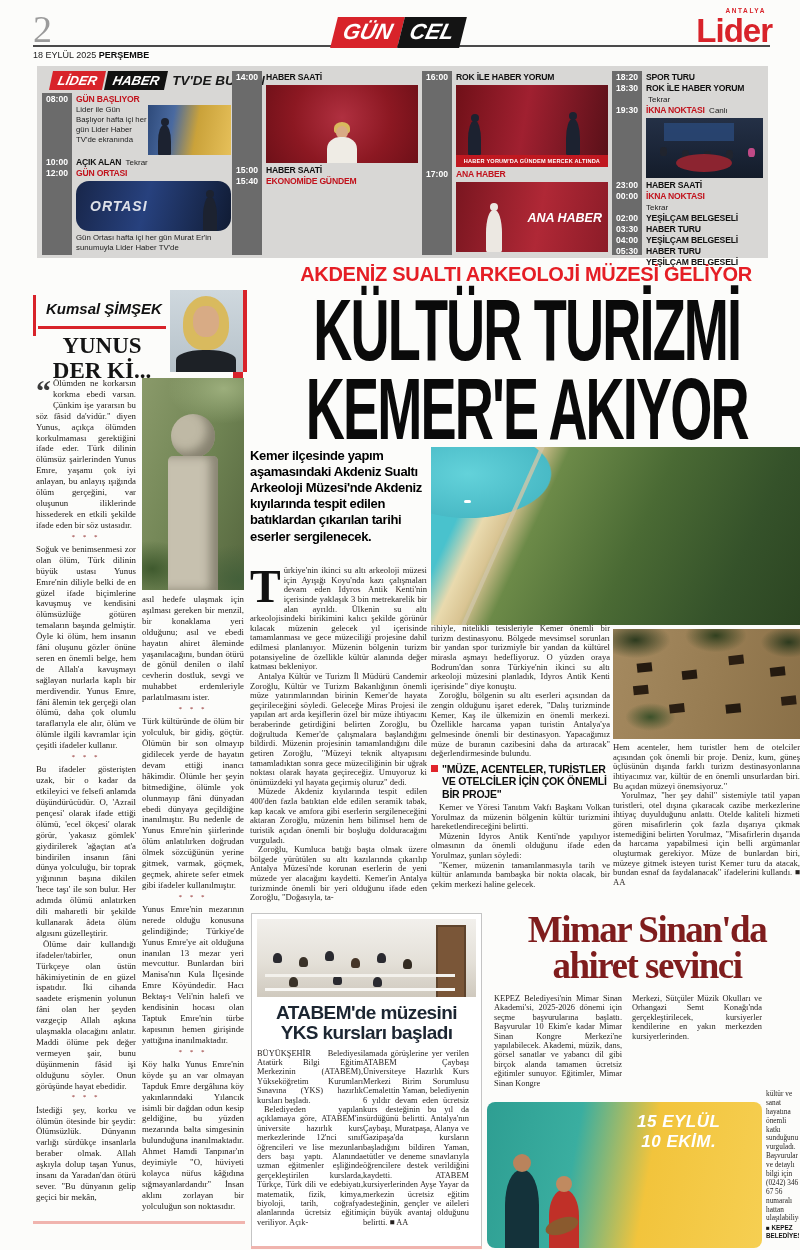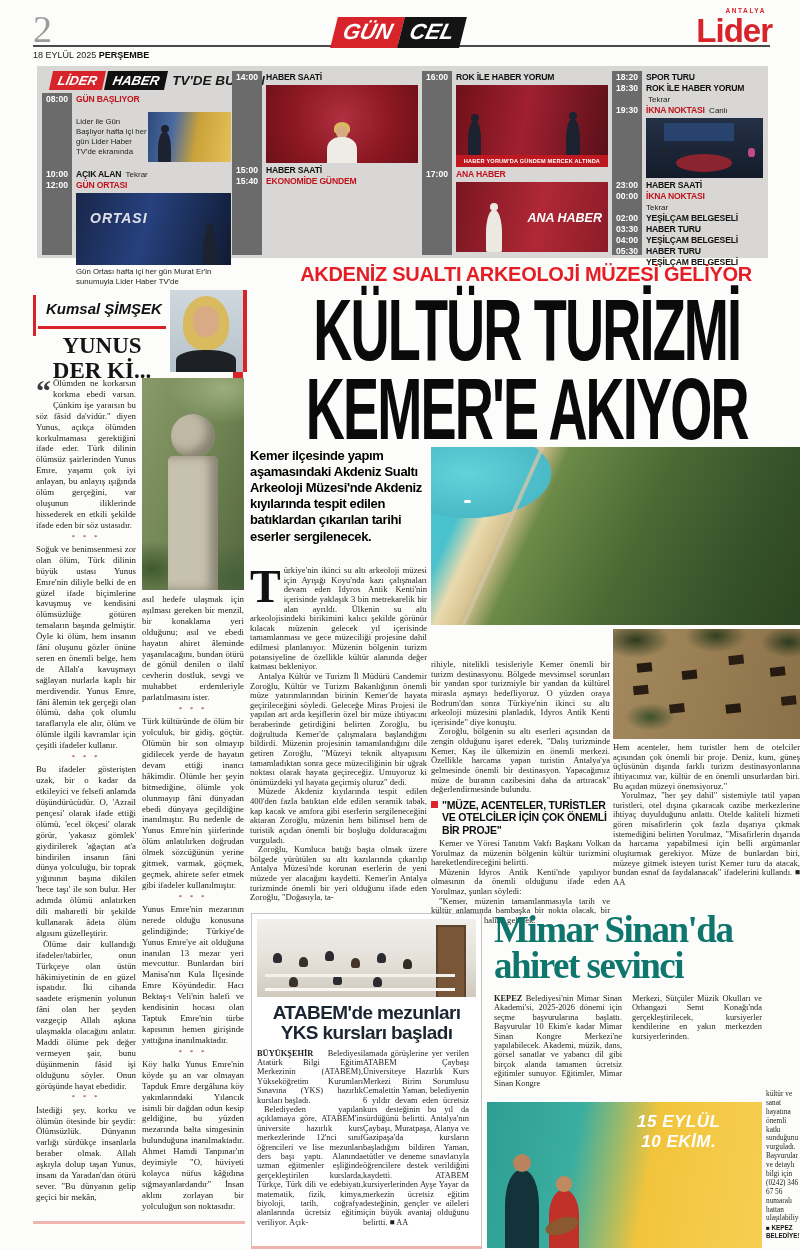--- a/index.html
+++ b/index.html
@@ -40,21 +40,21 @@
   #g1{left:5px;top:27px;width:189px;height:162px;}
   #g2{left:195px;top:5px;width:186px;height:184px;}
   #g3{left:385px;top:5px;width:186px;height:184px;}
   #g4{left:575px;top:5px;width:151px;height:184px;}
 
   .tvph{position:relative;overflow:hidden;margin:2px 0;}
   .sil{position:absolute;background:#1c2230;border-radius:45% 45% 8% 8%/55% 55% 5% 5%;}
   .sil::before{content:'';position:absolute;top:-7px;left:50%;transform:translateX(-50%);
                width:8px;height:8px;border-radius:50%;background:inherit;}
   #ph-gb{height:50px;background:linear-gradient(100deg,#2e4a7a 0%,#4a6aa0 30%,#caa23a 58%,#e6c05a 100%);}
-  #ph-go{height:72px;background:linear-gradient(105deg,#18264a,#27417e 45%,#101b33);}
+  #ph-go{height:50px;background:linear-gradient(105deg,#18264a,#27417e 45%,#101b33);border-radius:13px;}
   #ph-go .ol{position:absolute;left:14px;top:18px;font:italic 900 14px/1 "Liberation Sans",sans-serif;color:rgba(255,255,255,.85);letter-spacing:1px;}
   #ph-hs{height:78px;background:radial-gradient(circle at 50% 42%,#b03040 0%,#8c1822 55%,#6e1018 100%);}
   .anchor-body{position:absolute;bottom:0;left:50%;transform:translateX(-50%);width:30px;height:26px;background:#efece5;border-radius:45% 45% 0 0;}
   .anchor-head{position:absolute;bottom:24px;left:50%;transform:translateX(-50%);width:12px;height:13px;background:#d9ab85;border-radius:50%;}
   .anchor-hair{position:absolute;bottom:29px;left:50%;transform:translateX(-50%);width:16px;height:12px;background:#d9b95e;border-radius:50% 50% 30% 30%;}
   #ph-eg{height:62px;background:linear-gradient(100deg,#0b1a2e,#13314b 45%,#081220);}
   #ph-eg .l1{position:absolute;left:0;right:0;top:20px;text-align:center;font:900 13px/1 "Liberation Sans",sans-serif;color:#fff;letter-spacing:.5px;}
   #ph-eg .l2{position:absolute;left:0;right:0;top:35px;text-align:center;font:italic 700 11px/1 "Liberation Serif",serif;color:#cfe0ea;letter-spacing:3px;}
   #ph-rok{height:82px;background:linear-gradient(100deg,#701018,#a02030 45%,#581018);}
   #ph-rok .strip{position:absolute;left:0;right:0;bottom:0;height:12px;background:#c01820;
@@ -104,21 +104,21 @@
                   box-shadow:inset -8px -6px 10px rgba(90,85,70,.55);}
   #prule1{left:33px;top:1221px;width:212px;height:3px;background:#f0b4ae;}
 
   
   #deck{left:250px;top:448px;width:177px;height:114px;font:700 13px/1.24 "Liberation Sans",sans-serif;
         letter-spacing:-0.35px;color:#000;overflow:hidden;}
   .mcol{font-size:8.6px;line-height:1.12;text-align:justify;color:#241f1c;overflow:hidden;}
   .mcol p{margin:0;text-indent:8px;}
   .mcol p.f{text-indent:0;}
   #mcol1{left:250px;top:566px;width:177px;height:342px;}
-  #mcol2{left:431px;top:660px;width:179px;height:312px;}
+  #mcol2{left:431px;top:624px;width:179px;height:312px;}
   #mcol3{left:613px;top:743px;width:187px;height:166px;}
   p.dc::first-letter{float:left;font:700 46px/0.8 "Liberation Serif",serif;padding:3px 3px 0 0;color:#111;}
   #msub{display:flex;margin:4px 0 3px;}
   #msub .sqr{flex:0 0 7px;width:7px;height:7px;background:#e0242a;margin:2px 4px 0 0;}
   #msub .txt{font:700 10.5px/1.18 "Liberation Sans",sans-serif;color:#0d0d0d;letter-spacing:-0.2px;text-align:left;}
   #ph-aerial{left:431px;top:447px;width:369px;height:178px;overflow:hidden;background:
       radial-gradient(ellipse 150px 80px at 10% 15%,#63d2da 0%,#49bac6 55%,rgba(73,186,198,0) 56%),
       linear-gradient(115deg,#49c2cd 0%,#49c2cd 13%,#e9daae 19%,#d9c493 24%,#6c8a48 31%,#4a6a34 55%,#35522a 80%,#2c4522 100%);}
   #ph-aerial .boat{position:absolute;left:9%;top:30%;width:7px;height:3px;background:#fff;border-radius:2px;}
   #ph-aerial .road{position:absolute;left:18%;top:-10%;width:4px;height:130%;background:#cfc6a8;transform:rotate(24deg);opacity:.8;}
@@ -138,34 +138,34 @@
 
   
   #abox{left:251px;top:913px;width:231px;height:334px;border:1px solid #c4c4c4;background:#fff;
         padding:5px;box-sizing:border-box;}
   #ahl{margin-top:6px;text-align:center;font:800 19px/1.04 "Liberation Sans",sans-serif;
        letter-spacing:-0.6px;color:#1c2632;}
   #acols{display:flex;margin-top:6px;}
   .acol{width:106px;height:184px;font-size:8.4px;line-height:1.12;text-align:justify;overflow:hidden;}
   .acol p{margin:0;text-indent:7px;}
   .acol p.f{text-indent:0;}
-  .leadb{font-weight:700;}
-
-  
-  #mshl{left:494px;top:912px;width:306px;text-align:left;
-        font:900 37px/0.98 "Liberation Serif",serif;letter-spacing:-1.5px;color:#0f766e;}
+  .leadb{font-weight:400;}
+
+  
+  #mshl{left:494px;top:912px;width:306px;text-align:center;
+        font:900 37px/0.98 "Liberation Serif",serif;letter-spacing:-1.5px;color:#7f1d1d;}
   .mscol{font-size:8.4px;line-height:1.12;text-align:justify;overflow:hidden;}
   .mscol p{margin:0;text-indent:7px;}
   .mscol p.f{text-indent:0;}
   #mscol1{left:494px;top:994px;width:128px;height:108px;}
   #mscol2{left:632px;top:994px;width:130px;height:108px;}
   #mscol3{left:766px;top:1090px;width:33px;height:158px;font-size:7.3px;line-height:1.22;text-align:left;}
   #mscredit{font:700 6.3px/1.2 "Liberation Sans",sans-serif;color:#111;display:block;margin-top:1px;}
   #ph-ad{left:487px;top:1102px;width:275px;height:146px;overflow:hidden;background:
-      linear-gradient(100deg,#2e9e92 0%,#3aaea0 32%,#f2c43c 58%,#f6cf52 100%);}
+      linear-gradient(100deg,#2e9e92 0%,#3aaea0 32%,#f2c43c 58%,#f6cf52 100%); border-radius: 8px;}
   #ph-ad .badge{position:absolute;left:150px;top:10px;text-align:center;
       font:italic 900 17px/1.15 "Liberation Sans",sans-serif;color:#fff;letter-spacing:.5px;}
   #ph-ad .kid1{position:absolute;left:18px;bottom:0;width:34px;height:78px;background:#14323a;border-radius:45% 45% 0 0;}
   #ph-ad .kid1::before{content:'';position:absolute;top:-16px;left:8px;width:18px;height:18px;border-radius:50%;background:#b9835c;}
   #ph-ad .kid2{position:absolute;left:62px;bottom:0;width:30px;height:58px;background:#c03028;border-radius:45% 45% 0 0;}
   #ph-ad .kid2::before{content:'';position:absolute;top:-14px;left:7px;width:16px;height:16px;border-radius:50%;background:#c08a60;}
   #ph-ad .guitar{position:absolute;left:58px;bottom:14px;width:34px;height:16px;background:#8a5a2e;border-radius:50%;transform:rotate(-18deg);}
   #prule2{left:251px;top:1246px;width:231px;height:3px;background:#f0b4ae;}
 </style>
 </head>
@@ -195,21 +195,21 @@
       <span class="rest">TV'DE BUGÜN</span>
     </div>
 
     <div class="tvg" id="g1">
       <div class="gut"></div>
       <div class="cnt">
         <div class="tr">
           <span class="tt">08:00</span>
           <span class="pt red">GÜN BAŞLIYOR</span>
         </div>
-        <div style="display:flex;gap:0;margin:6px 0;height:52px;align-items:center;">
+        <div style="display:flex;gap:0;margin:0 0;height:52px;">
           <div class="tvdesc" style="width:72px;">Lider ile Gün Başlıyor hafta içi her gün Lider Haber TV'de ekranında</div>
           <div class="tvph" id="ph-gb" style="flex:1;height:50px;margin:0;">
             <div class="sil" style="left:10px;bottom:0;width:13px;height:30px;"></div>
           </div>
         </div>
         <div class="tr">
           <span class="tt">10:00</span>
           <span class="pt">AÇIK ALAN</span>
           <span class="sfx">Tekrar</span>
         </div>
@@ -409,21 +409,21 @@
     <p>Yorulmaz, "her şey dahil" sistemiyle tatil yapan turistleri, otel dışına çıkaracak cazibe merkezlerine ihtiyaç duyulduğunu anlattı. Otelde kaliteli hizmeti gören misafirlerin çok fazla dışarıya çıkmak istemediğini belirten Yorulmaz, "Misafirlerin dışarıda da harcama yapabilmesi için belli argümanlar oluşturmak gerekiyor. Müze de bunlardan biri, müzeye gitmek isteyen turist Kemer turu da atacak, bundan esnaf da faydalanacak" ifadelerini kullandı. ■ AA</p>
   </div>
 
   <div class="abs" id="abox">
     <div id="ph-class">
       <div class="door"></div>
       <div class="heads"></div>
       <div class="desk"></div>
     </div>
     <div id="ahl">
-      <div>ATABEM'de mezunları</div>
+      <div>ATABEM'de müzesini</div>
       <div>YKS kursları başladı</div>
     </div>
     <div id="acols">
       <div class="acol">
         <p class="f"><span class="leadb">BÜYÜKŞEHİR</span><span> Belediyesi Atatürk Bilgi Eğitim Merkezinin (ATABEM), Yükseköğretim Kurumları Sınavına (YKS) hazırlık kursları başladı.</span></p>
         <p>Belediyeden yapılan açıklamaya göre, ATABEM'in üniversite hazırlık kurs merkezlerinde 12'nci sınıf öğrencileri ve lise mezunları ders başı yaptı. Alanında uzman eğitmenler eşliğinde gerçekleştirilen kurslarda, Türkçe, Türk dili ve edebiyatı, matematik, fizik, kimya, biyoloji, tarih, coğrafya alanlarında ücretsiz eğitim veriliyor. Açık-</p>
       </div>
       <div class="acol">
         <p class="f">lamada görüşlerine yer verilen ATABEM Çaybaşı Üniversiteye Hazırlık Kurs Merkezi Birim Sorumlusu Cemalettin Yaman, belediyenin 6 yıldır devam eden ücretsiz kurs desteğinin bu yıl da sürdüğünü belirtti. Antalya'nın Çaybaşı, Muratpaşa, Alanya ve Gazipaşa'da kursların başladığını bildiren Yaman, etütler ve deneme sınavlarıyla öğrencilere destek verildiğini kaydetti. ATABEM kursiyerlerinden Ayşe Yayar da merkezin ücretsiz eğitim desteğinin, gençler ve aileleri için büyük avantaj olduğunu belirtti. ■ AA</p>
       </div>

